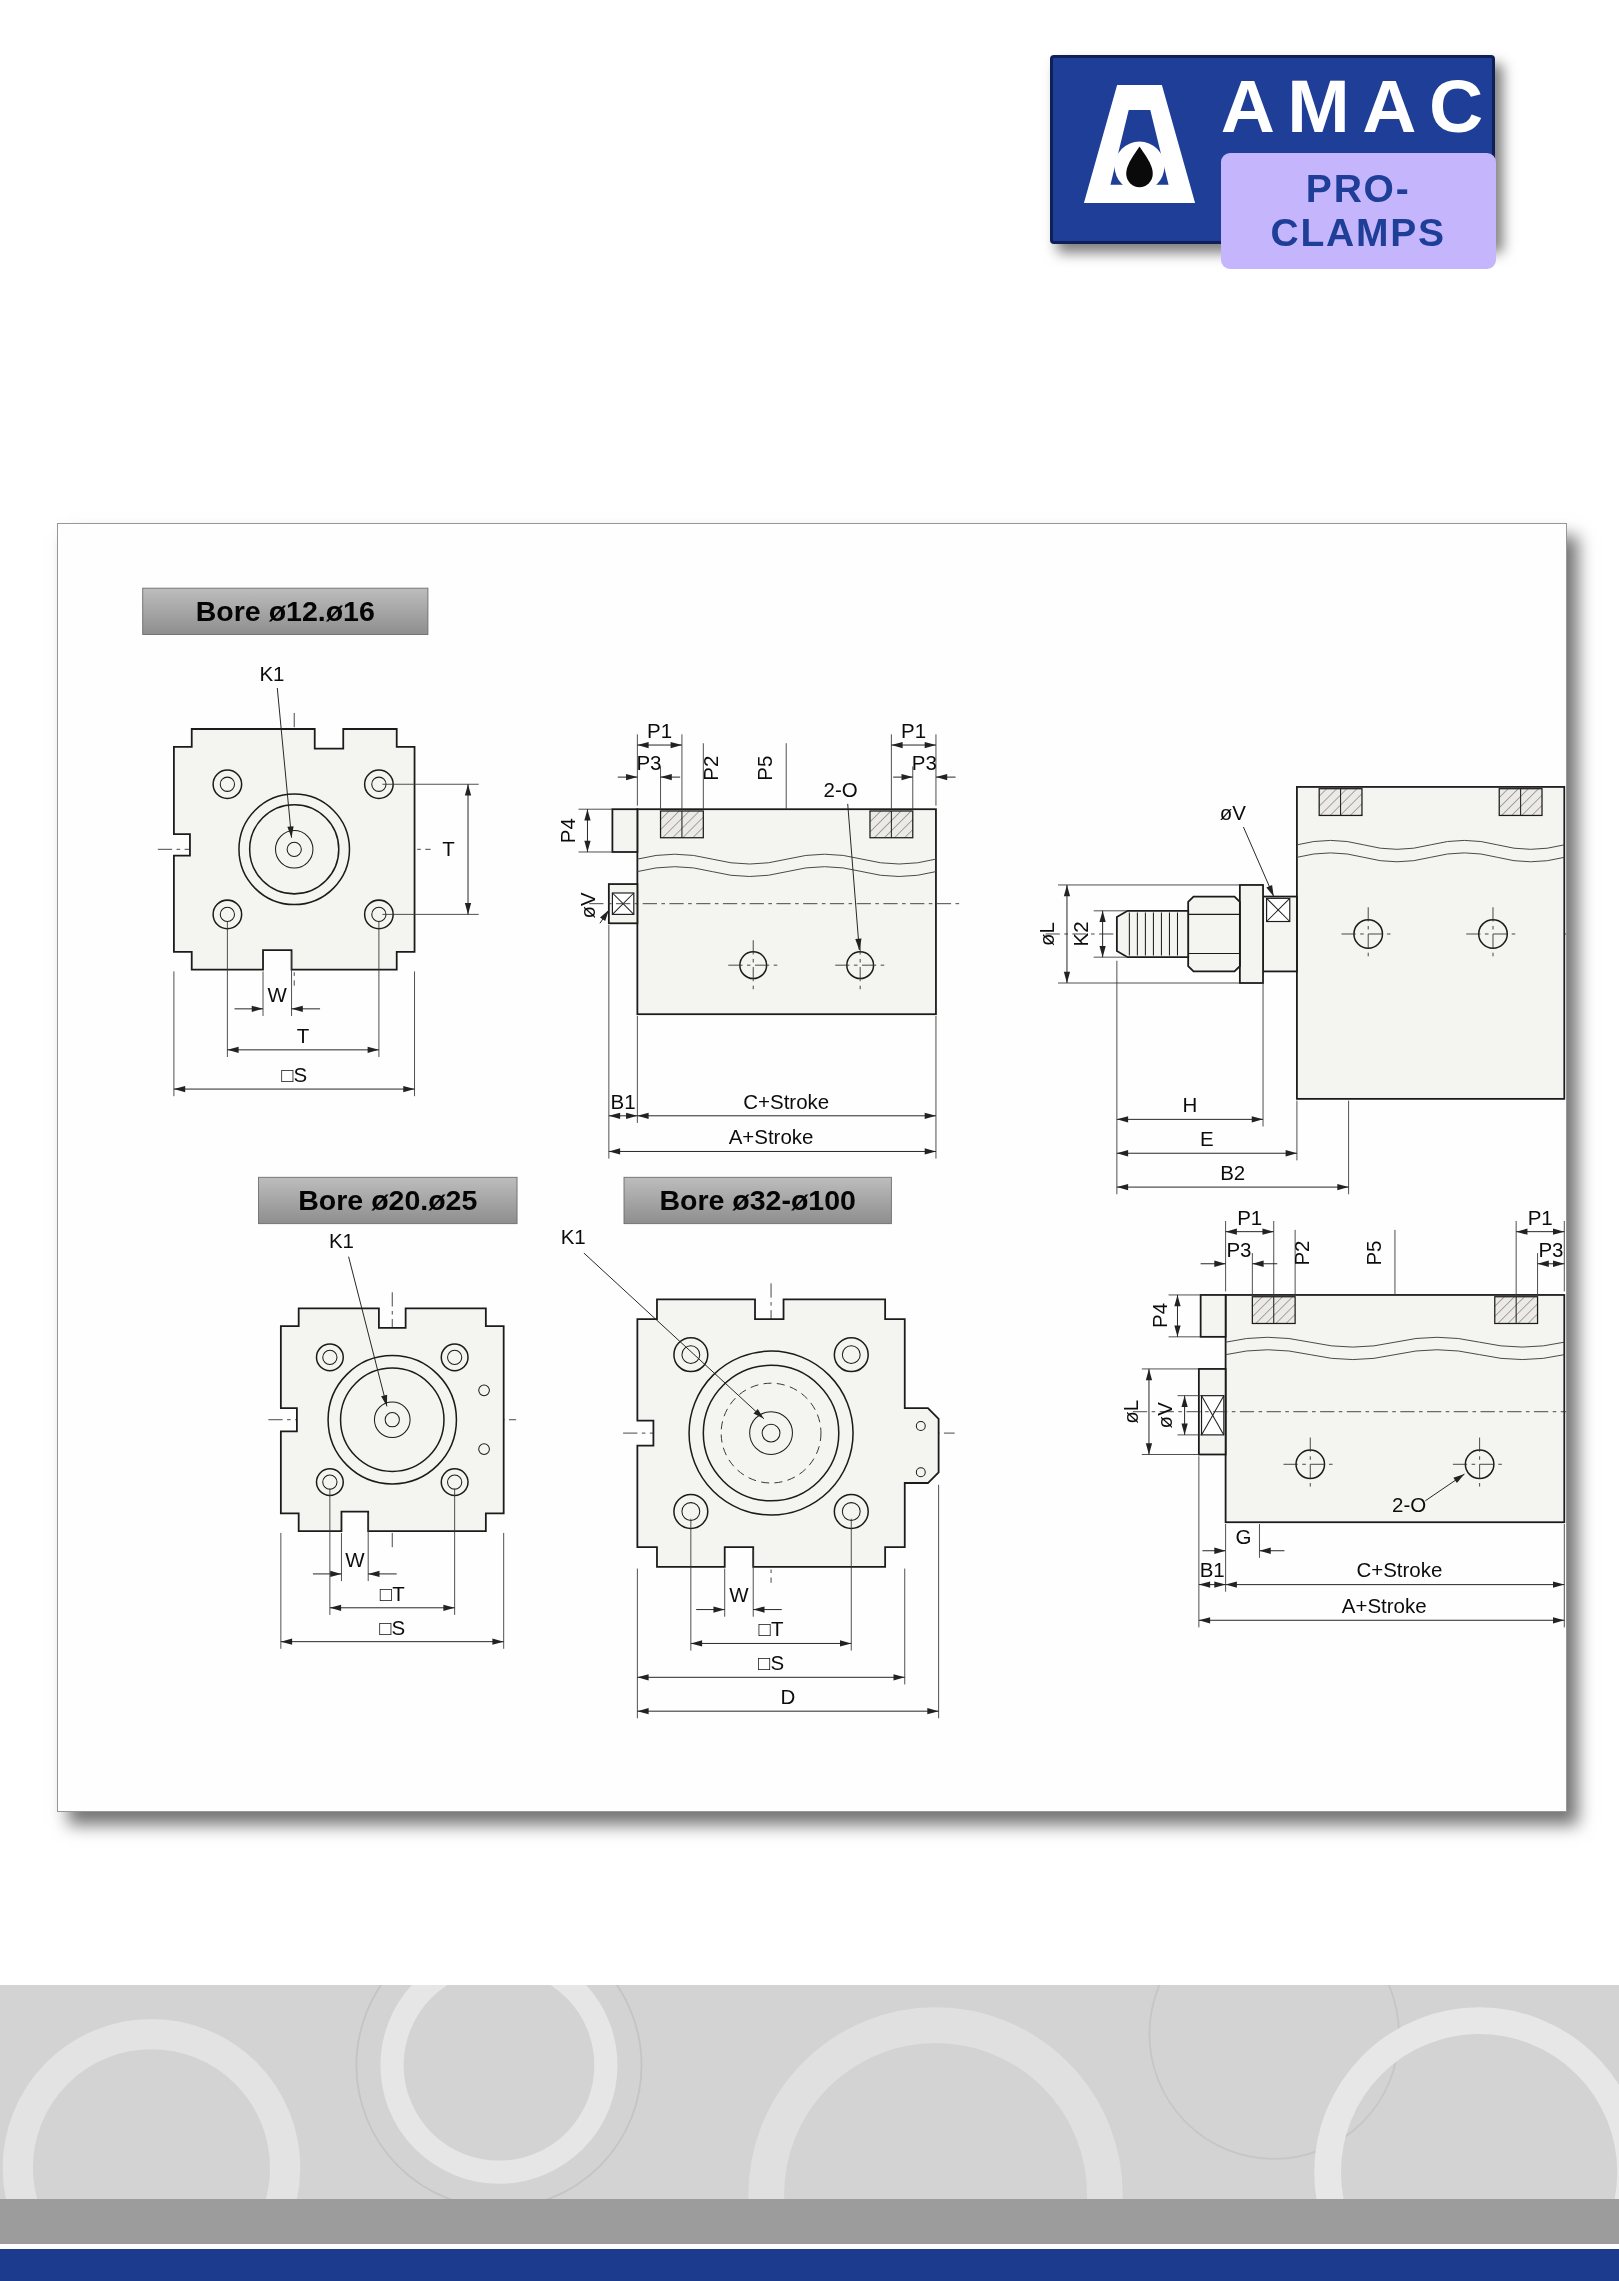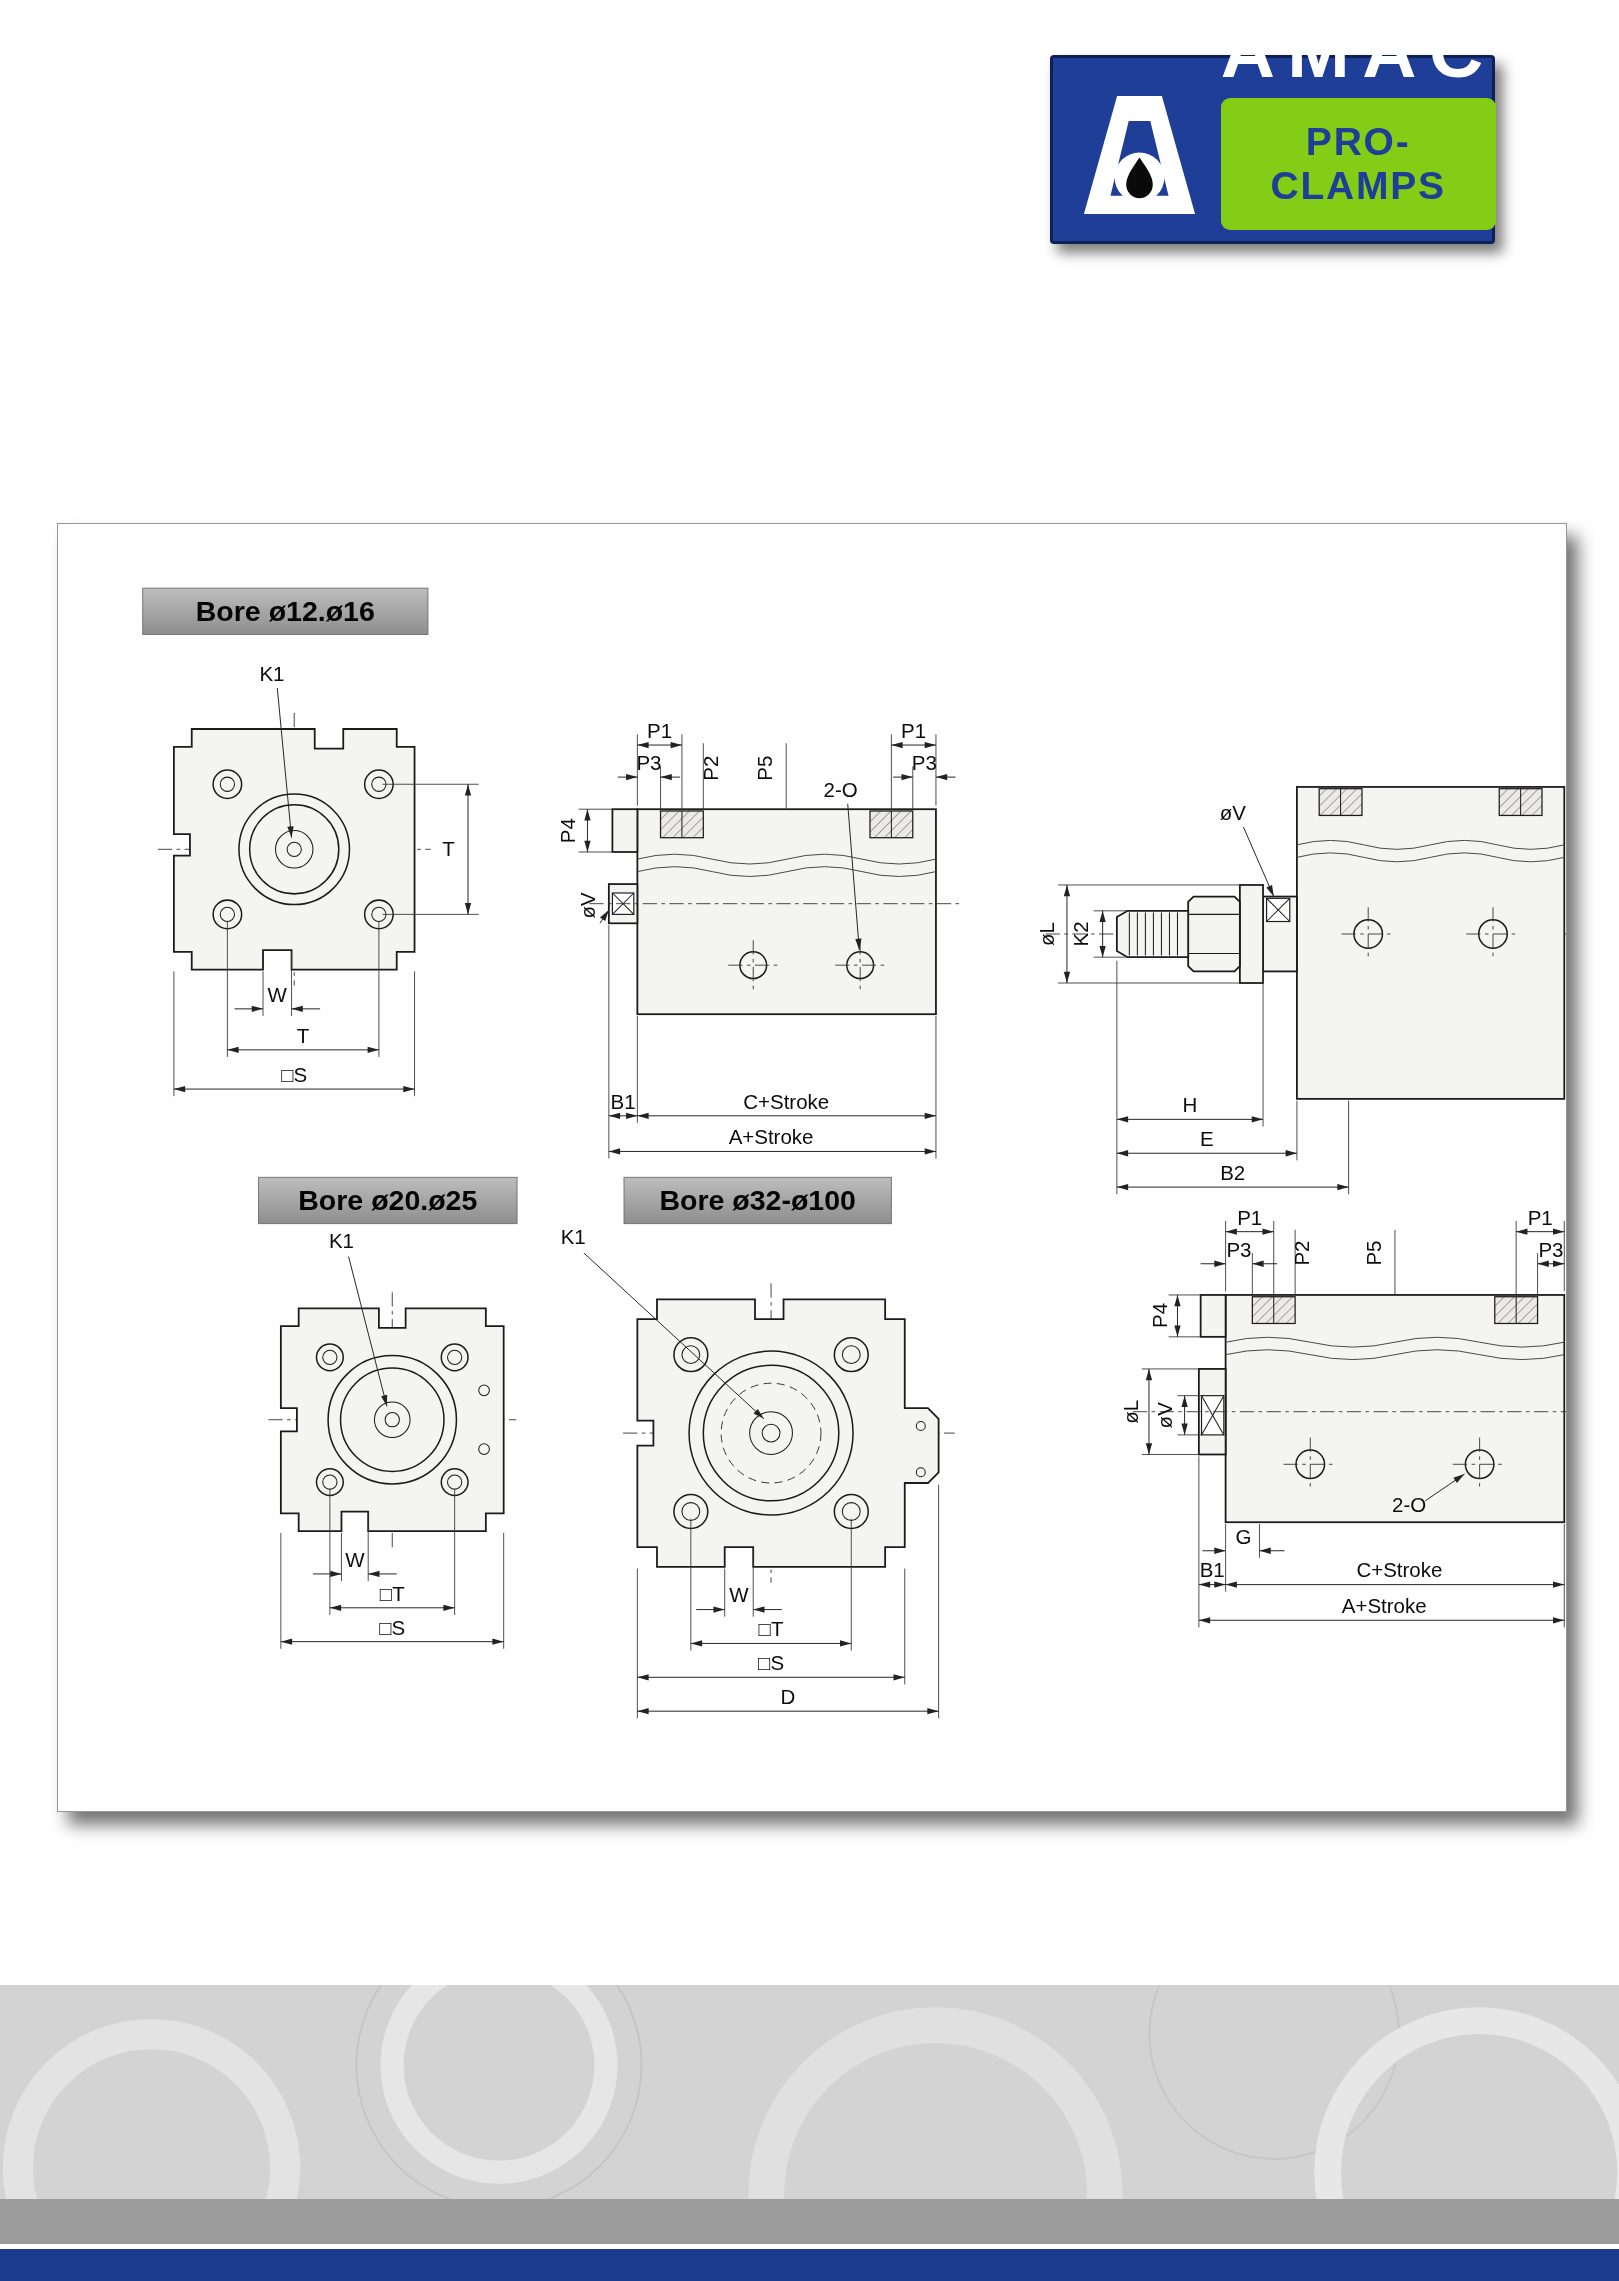--- a/index.html
+++ b/index.html
@@ -4,26 +4,26 @@
 <style>
   *{box-sizing:border-box}
   html,body{margin:0;padding:0}
   body{width:1619px;height:2281px;position:relative;background:#ffffff;
        font-family:"Liberation Sans",sans-serif;overflow:hidden}
 
   
   .logo{position:absolute;left:1050px;top:55px;width:445px;height:189px;
         background:#1e3e97;border:3.6px solid #0f2057;border-radius:4px;
         box-shadow:7.1px 9px 12.5px rgba(0,0,0,.5);
-        display:flex;align-items:flex-end;padding:10.7px 16px}
+        display:flex;align-items:flex-start;padding:10.7px 16px}
   .logo-icon{width:141px;height:150px;flex:0 0 auto}
   .logo-text{flex:1;display:flex;flex-direction:column;align-items:center;margin-left:10.7px}
   .logo-brand{color:#ffffff;font-size:75px;font-weight:bold;letter-spacing:12.5px;line-height:1}
-  .logo-sub-box{background:#84cc16;border-radius:9px;margin-top:9px;width:100%;
-                text-align:center;padding:22px 0}
+  .logo-sub-box{background:#c4b5fd;border-radius:9px;margin-top:9px;width:100%;
+                text-align:center;padding:14px 0}
   .logo-sub{color:#1e3e97;font-size:39px;font-weight:bold;letter-spacing:1.8px}
 
   
   .panel{position:absolute;left:57px;top:523px;width:1510px;height:1289px;
          background:#fefefe;border:0.9px solid #979797;
          box-shadow:10.7px 12.5px 16px rgba(0,0,0,.55)}
   .panel svg{display:block}
 
   
   .bl{fill:#f4f4f1;stroke:#1b1b1b;stroke-width:2}

